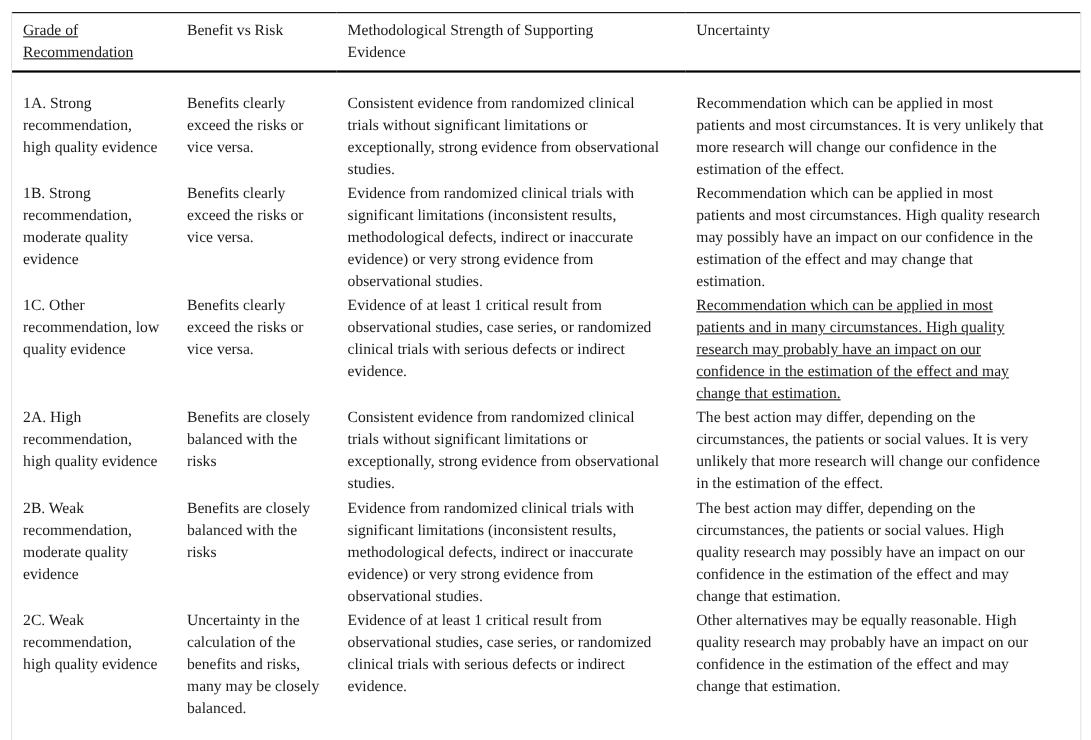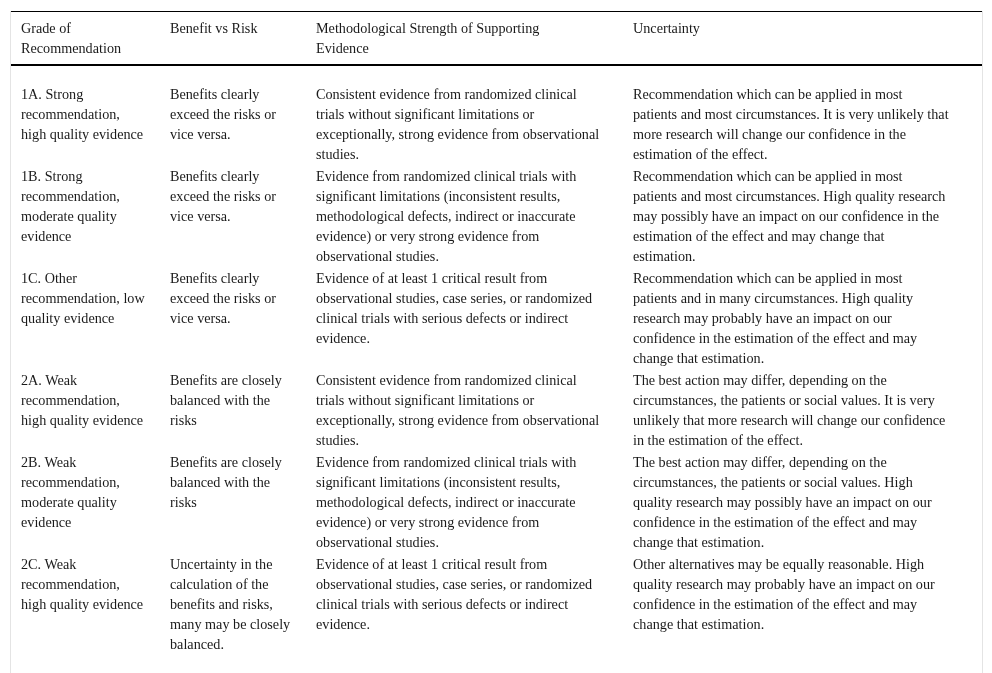--- a/index.html
+++ b/index.html
@@ -65,21 +65,21 @@
 <div class="table-wrap">
   <table>
     <colgroup>
       <col class="c1">
         <col class="c2">
         <col class="c3">
         <col class="c4">
     </colgroup>
     <thead>
       <tr>
-        <th style="padding-right:30px;">Grade of Recommendation</th>
+        <th style="padding-right:30px;text-decoration:underline;">Grade of Recommendation</th>
         <th>Benefit vs Risk</th>
         <th style="padding-right:40px;">Methodological Strength of Supporting Evidence</th>
         <th>Uncertainty</th>
       </tr>
     </thead>
     <tbody>
       <tr style="height:82px;">
         <td style="padding-right:14px;">1A. Strong recommendation, high quality evidence</td>
         <td style="padding-right:14px;">Benefits clearly exceed the risks or vice versa.</td>
         <td style="padding-right:20px;">Consistent evidence from randomized clinical trials without significant limitations or exceptionally, strong evidence from observational studies.</td>
@@ -88,24 +88,24 @@
       <tr style="height:102px;margin-top:32px;">
         <td style="padding-right:14px;">1B. Strong recommendation, moderate quality evidence</td>
         <td style="padding-right:14px;">Benefits clearly exceed the risks or vice versa.</td>
         <td style="padding-right:20px;">Evidence from randomized clinical trials with significant limitations (inconsistent results, methodological defects, indirect or inaccurate evidence) or very strong evidence from observational studies.</td>
         <td style="padding-right:32px;">Recommendation which can be applied in most patients and most circumstances. High quality research may possibly have an impact on our confidence in the estimation of the effect and may change that estimation.</td>
       </tr>
       <tr style="height:102px;">
         <td style="padding-right:14px;">1C. Other recommendation, low quality evidence</td>
         <td style="padding-right:14px;">Benefits clearly exceed the risks or vice versa.</td>
         <td style="padding-right:20px;">Evidence of at least 1 critical result from observational studies, case series, or randomized clinical trials with serious defects or indirect evidence.</td>
-        <td style="padding-right:32px;">Recommendation which can be applied in most patients and in many circumstances. High quality research may probably have an impact on our confidence in the estimation of the effect and may change that estimation.</td>
+        <td style="padding-right:32px;text-decoration:underline;">Recommendation which can be applied in most patients and in many circumstances. High quality research may probably have an impact on our confidence in the estimation of the effect and may change that estimation.</td>
       </tr>
       <tr style="height:82px;">
-        <td style="padding-right:14px;">2A. Weak recommendation, high quality evidence</td>
+        <td style="padding-right:14px;">2A. High recommendation, high quality evidence</td>
         <td style="padding-right:14px;">Benefits are closely balanced with the risks</td>
         <td style="padding-right:20px;">Consistent evidence from randomized clinical trials without significant limitations or exceptionally, strong evidence from observational studies.</td>
         <td style="padding-right:32px;">The best action may differ, depending on the circumstances, the patients or social values. It is very unlikely that more research will change our confidence in the estimation of the effect.</td>
       </tr>
       <tr style="height:102px;">
         <td style="padding-right:14px;">2B. Weak recommendation, moderate quality evidence</td>
         <td style="padding-right:14px;">Benefits are closely balanced with the risks</td>
         <td style="padding-right:20px;">Evidence from randomized clinical trials with significant limitations (inconsistent results, methodological defects, indirect or inaccurate evidence) or very strong evidence from observational studies.</td>
         <td style="padding-right:32px;">The best action may differ, depending on the circumstances, the patients or social values. High quality research may possibly have an impact on our confidence in the estimation of the effect and may change that estimation.</td>
       </tr>

